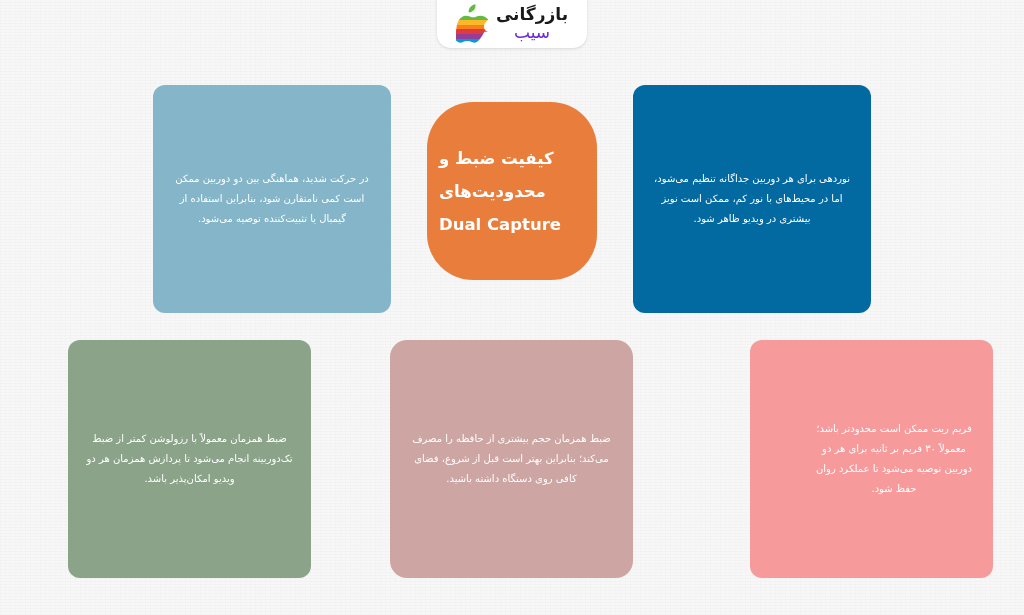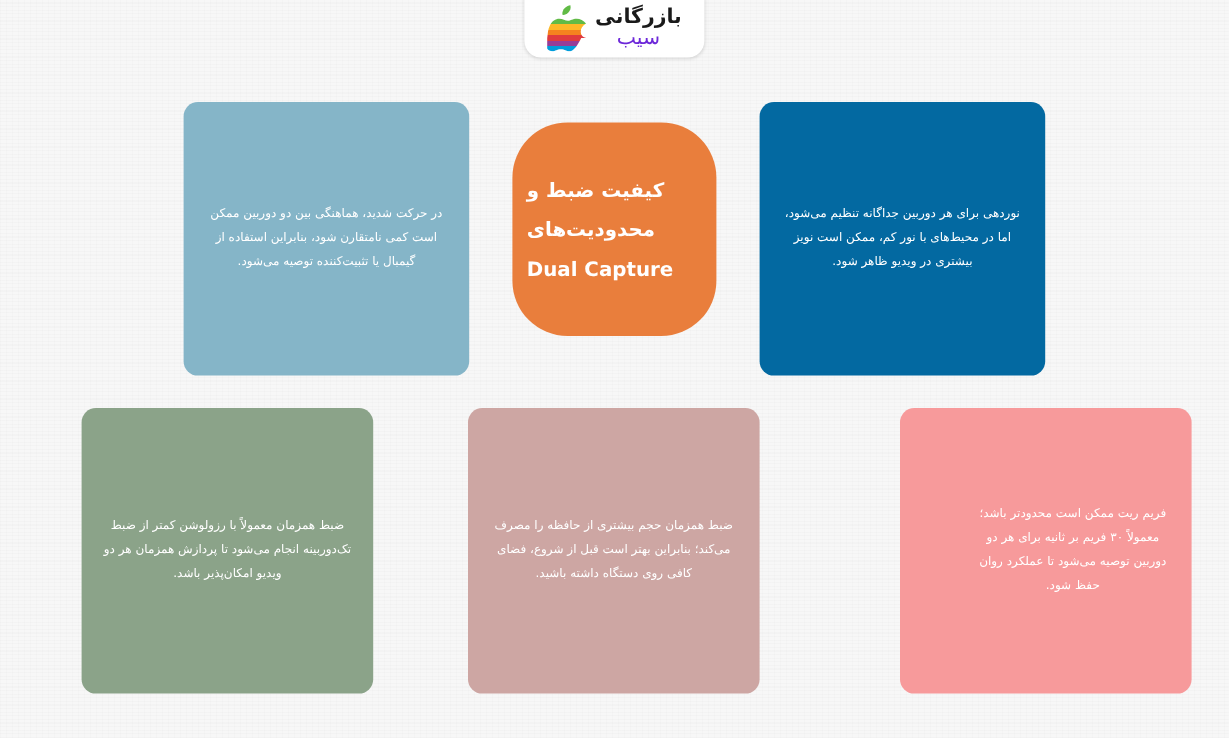--- a/index.html
+++ b/index.html
@@ -95,21 +95,21 @@
     line-height: 2.0;
     color: #ffffff;
     padding: 0 18px;
     font-weight: normal;
   }
 
   
   #card-sync      { left: 153px; top: 85px;  width: 238px; height: 228px; }
   #card-exposure  { left: 633px; top: 85px;  width: 238px; height: 228px; }
   #card-resolution{ left: 28px;  top: 340px; width: 243px; height: 238px; margin-left: 40px; }
-  #card-storage   { left: 390px; top: 340px; width: 243px; height: 238px; }
+  #card-storage   { left: 390px; top: 340px; width: 243px; height: 238px; border-radius: 17px; }
   #card-framerate { left: 750px; top: 340px; width: 243px; height: 238px; padding-left: 45px; }
 
   
   #hub {
     position: absolute;
     left: 427px;
     top: 102px;
     width: 170px;
     height: 178px;
     border-radius: 46px;

